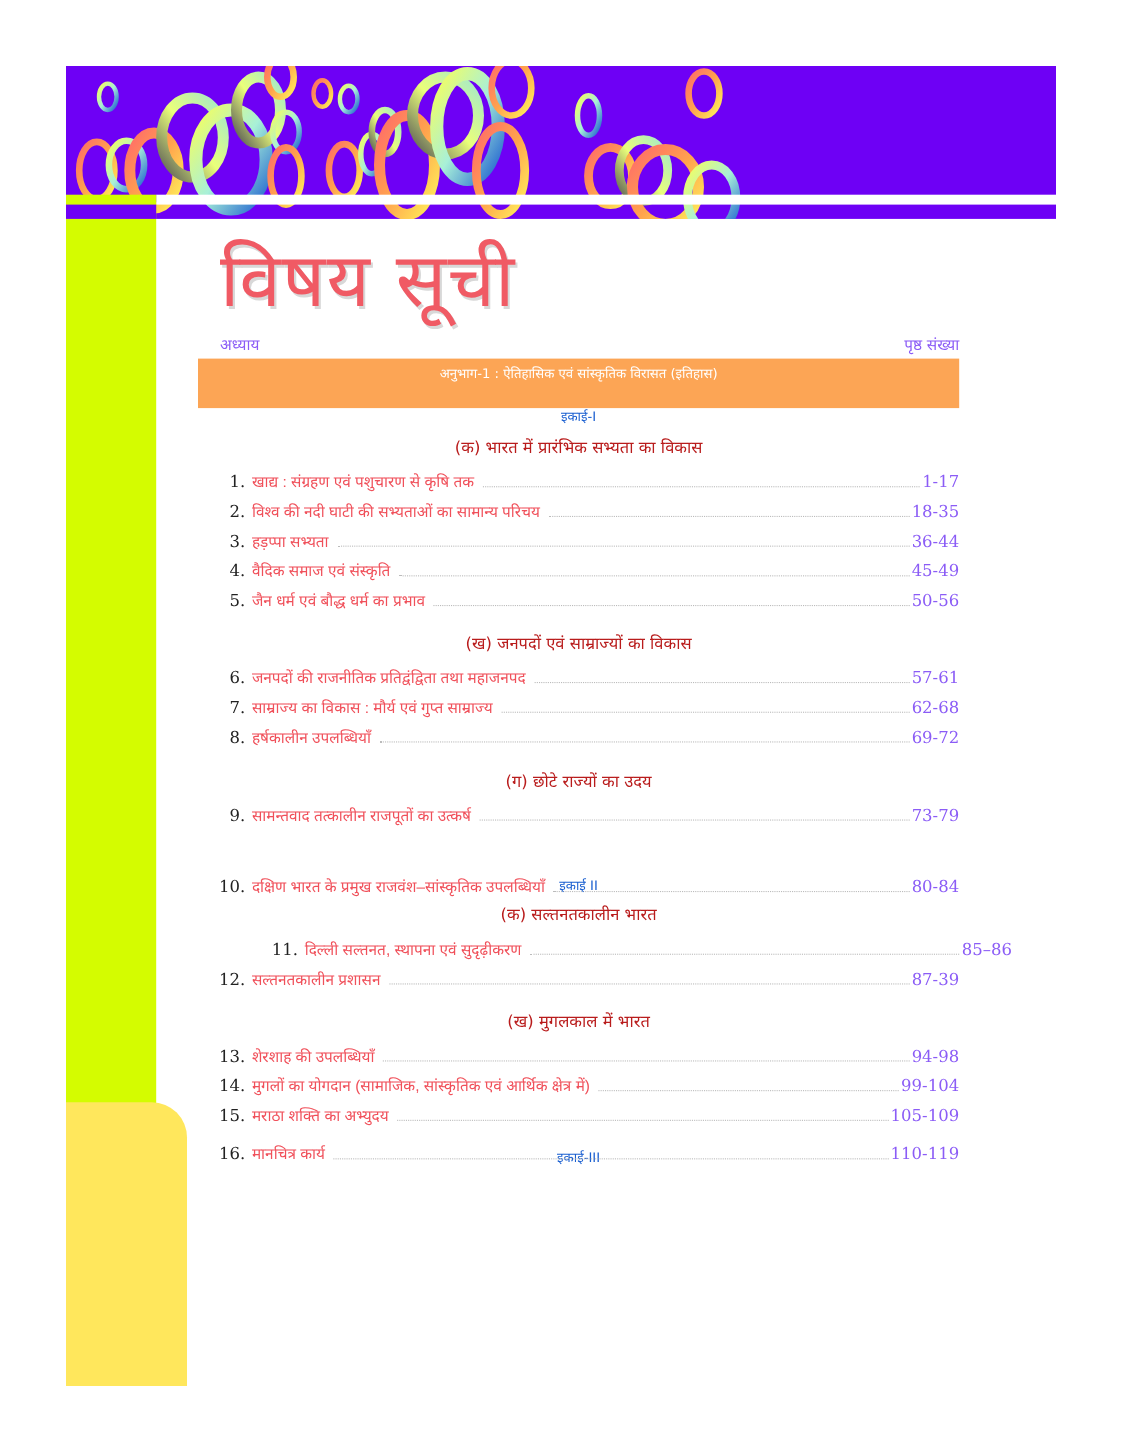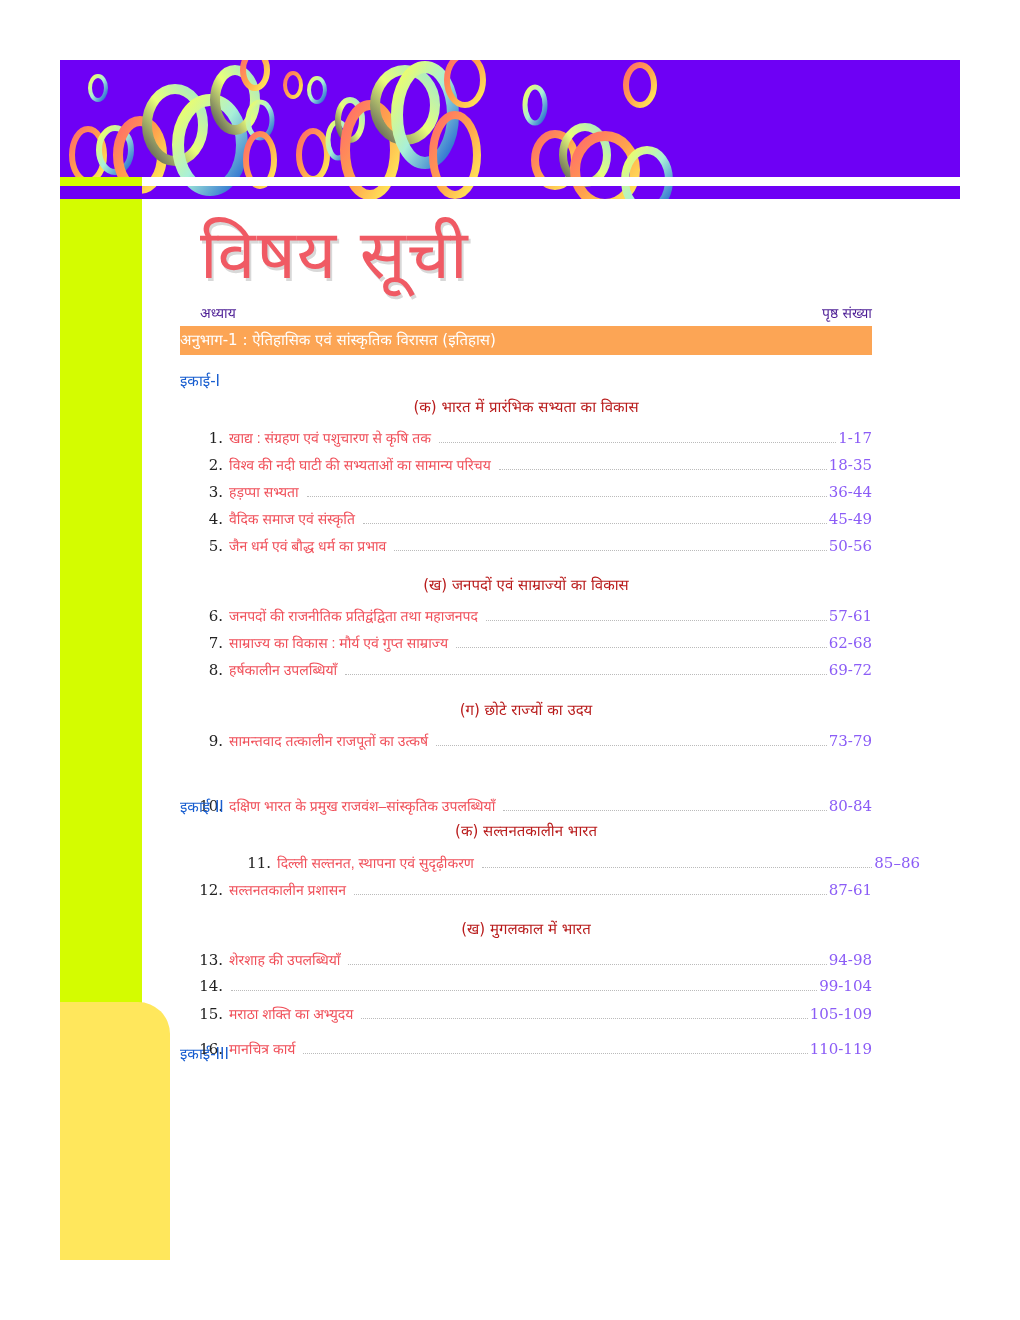--- a/index.html
+++ b/index.html
@@ -25,33 +25,33 @@
     .sidebar-yellow {
       position: absolute; left: 60px; top: 1002px; width: 110px; height: 258px;
       background: #ffe75c; border-top-right-radius: 32px;
     }
     .title {
       position: absolute; left: 200px; top: 205px; font-size: 68px; color: #f05a64;
       font-family: "DejaVu Sans", sans-serif; font-weight: normal; letter-spacing: 1px;
       text-shadow: 2px 3px 0 #d8d8d8;
     }
     .colhead {
-      position: absolute; top: 303px; font-size: 14px; color: #4c1d95;
+      position: absolute; top: 303px; font-size: 14px; color: #8b5cf6;
       font-family: "DejaVu Sans", sans-serif;
     }
     .colhead.left { left: 200px; }
     .colhead.right { right: 148px; }
     .section-bar {
-      position: absolute; left: 180px; top: 326px; width: 692px; height: 29px;
-      background: #fca555; color: #ffffff; line-height: 29px;
-      font-size: 15px; font-family: "DejaVu Sans", sans-serif;
+      position: absolute; left: 180px; top: 326px; width: 692px; height: 45px;
+      background: #fca555; color: #ffffff; text-align: center; line-height: 29px;
+      font-size: 12px; font-family: "DejaVu Sans", sans-serif;
     }
     .unit {
-      position: absolute; left: 180px; width: 692px; text-align: left;
-      color: #1a5fd0; font-size: 15px; font-family: "DejaVu Sans", sans-serif;
+      position: absolute; left: 180px; width: 692px; text-align: center;
+      color: #1a5fd0; font-size: 12px; font-family: "DejaVu Sans", sans-serif;
     }
     .sub {
       position: absolute; left: 180px; width: 692px; text-align: center;
       color: #b91c1c; font-size: 15px; font-family: "DejaVu Sans", sans-serif;
     }
     .row {
       position: absolute; left: 195px; width: 677px; height: 22px;
       display: flex; align-items: baseline; font-size: 15px;
     }
     .row .num {
@@ -205,32 +205,33 @@
 <div class="row" style="top:853px;margin-left:48px;">
   <span class="num">11.</span>
   <span class="label">दिल्ली सल्तनत, स्थापना एवं सुदृढ़ीकरण</span>
   <span class="leader"></span>
   <span class="page">85–86</span>
 </div>
 <div class="row" style="top:880px;">
   <span class="num">12.</span>
   <span class="label">सल्तनतकालीन प्रशासन</span>
   <span class="leader"></span>
-  <span class="page">87-61</span>
+  <span class="page">87-39</span>
 </div>
 
 <div class="sub" style="top:918px;">(ख) मुगलकाल में भारत</div>
 <div class="row" style="top:950px;">
   <span class="num">13.</span>
   <span class="label">शेरशाह की उपलब्धियाँ</span>
   <span class="leader"></span>
   <span class="page">94-98</span>
 </div>
 <div class="row" style="top:977px;">
   <span class="num">14.</span>
+  <span class="label">मुगलों का योगदान (सामाजिक, सांस्कृतिक एवं आर्थिक क्षेत्र में)</span>
   <span class="leader"></span>
   <span class="page">99-104</span>
 </div>
 <div class="row" style="top:1004px;">
   <span class="num">15.</span>
   <span class="label">मराठा शक्ति का अभ्युदय</span>
   <span class="leader"></span>
   <span class="page">105-109</span>
 </div>
 

